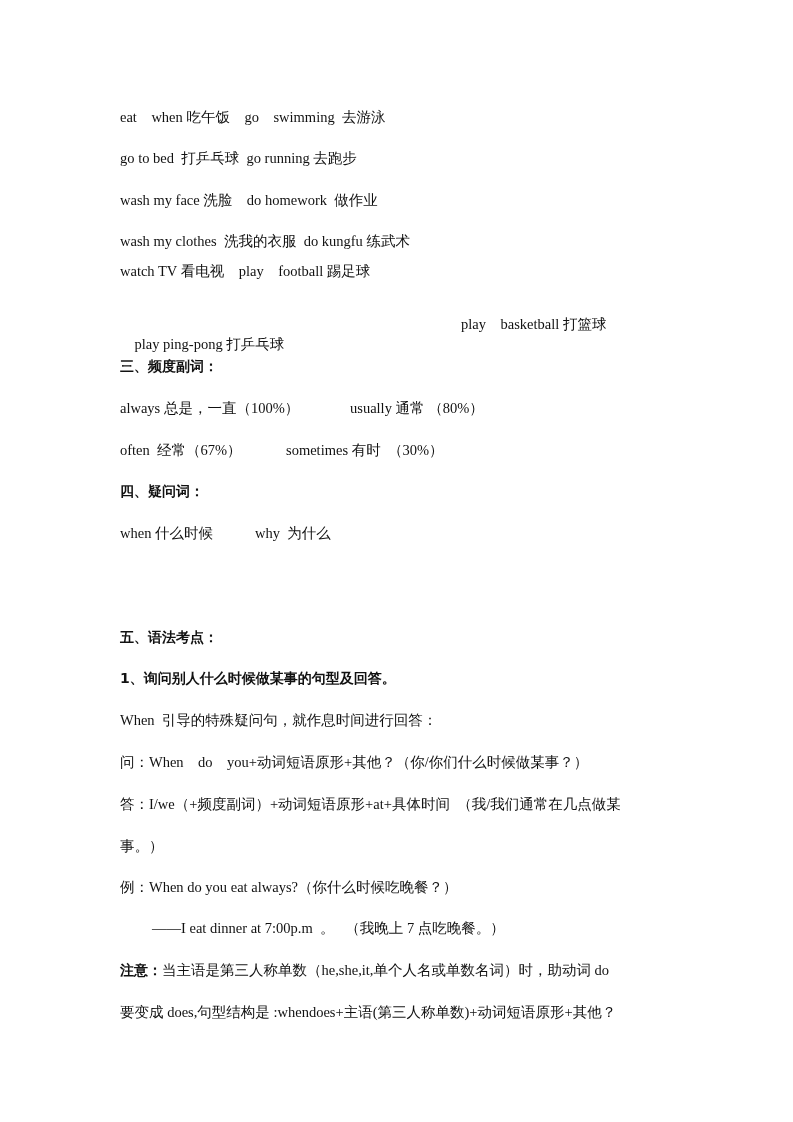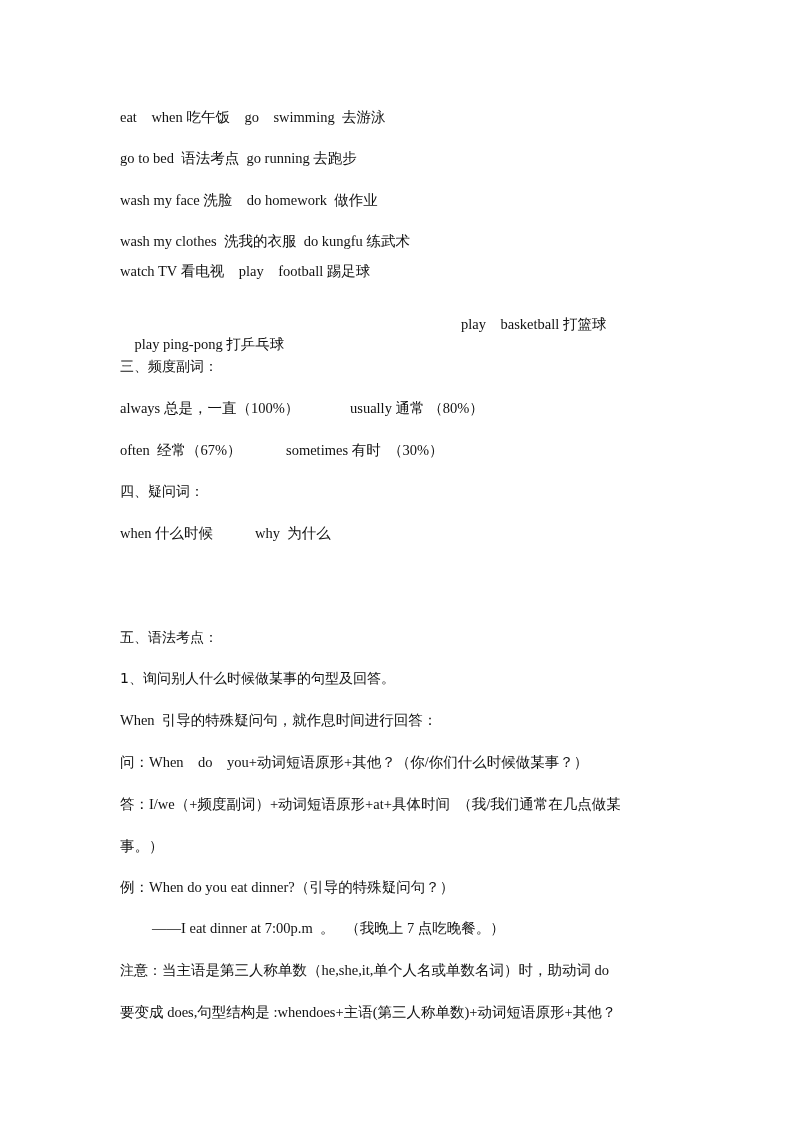--- a/index.html
+++ b/index.html
@@ -5,30 +5,30 @@
     html, body { margin: 0; padding: 0; background: #ffffff; }
     body {
       width: 793px; height: 1122px; position: relative; overflow: hidden;
       font-family: "Liberation Serif", "DejaVu Serif", serif;
       color: #111111;
     }
     .line {
       position: absolute; left: 120px;
       font-size: 14.5px; line-height: 20px; white-space: pre;
     }
-    .bold { font-weight: normal; font-family: "DejaVu Sans", "Liberation Sans", sans-serif; font-size: 14px; }
+    .bold { font-weight: bold; font-family: "DejaVu Sans", "Liberation Sans", sans-serif; font-size: 14px; }
     .indent { left: 152px; }
   </style>
 </head>
 <body>
 
 <div>
 
   <div class="line" style="top:107px">eat    when 吃午饭    go    swimming  去游泳</div>
-  <div class="line" style="top:148px">go to bed  语法考点  go running 去跑步</div>
+  <div class="line" style="top:148px">go to bed  打乒乓球  go running 去跑步</div>
   <div class="line" style="top:190px">wash my face 洗脸    do homework  做作业</div>
   <div class="line" style="top:231px">wash my clothes  洗我的衣服  do kungfu 练武术</div>
   <div class="line" style="top:261px">watch TV 看电视    play    football 踢足球</div>
   <div class="line" style="top:314px">
     <span>play ping-pong 打乒乓球</span>
   </div>
   <div class="line" style="top:314px; left:461px">play    basketball 打篮球</div>
 
   <div class="line bold" style="top:356px">三、频度副词：</div>
   <div class="line" style="top:398px">always 总是，一直（100%）</div>
@@ -39,18 +39,18 @@
   <div class="line bold" style="top:481px">四、疑问词：</div>
   <div class="line" style="top:523px">when 什么时候</div>
   <div class="line" style="top:523px; left:255px">why  为什么</div>
 
   <div class="line bold" style="top:627px">五、语法考点：</div>
   <div class="line bold" style="top:668px">1、询问别人什么时候做某事的句型及回答。</div>
   <div class="line" style="top:710px">When  引导的特殊疑问句，就作息时间进行回答：</div>
   <div class="line" style="top:752px">问：When    do    you+动词短语原形+其他？（你/你们什么时候做某事？）</div>
   <div class="line" style="top:794px">答：I/we（+频度副词）+动词短语原形+at+具体时间  （我/我们通常在几点做某</div>
   <div class="line" style="top:836px">事。）</div>
-  <div class="line" style="top:877px">例：When do you eat dinner?（引导的特殊疑问句？）</div>
+  <div class="line" style="top:877px">例：When do you eat always?（你什么时候吃晚餐？）</div>
   <div class="line indent" style="top:918px">——I eat dinner at 7:00p.m  。   （我晚上 7 点吃晚餐。）</div>
   <div class="line" style="top:960px"><span class="bold">注意：</span><span>当主语是第三人称单数（he,she,it,单个人名或单数名词）时，助动词 do</span></div>
   <div class="line" style="top:1002px">要变成 does,句型结构是 :whendoes+主语(第三人称单数)+动词短语原形+其他？</div>
 
 </div>
 
 </body></html>

